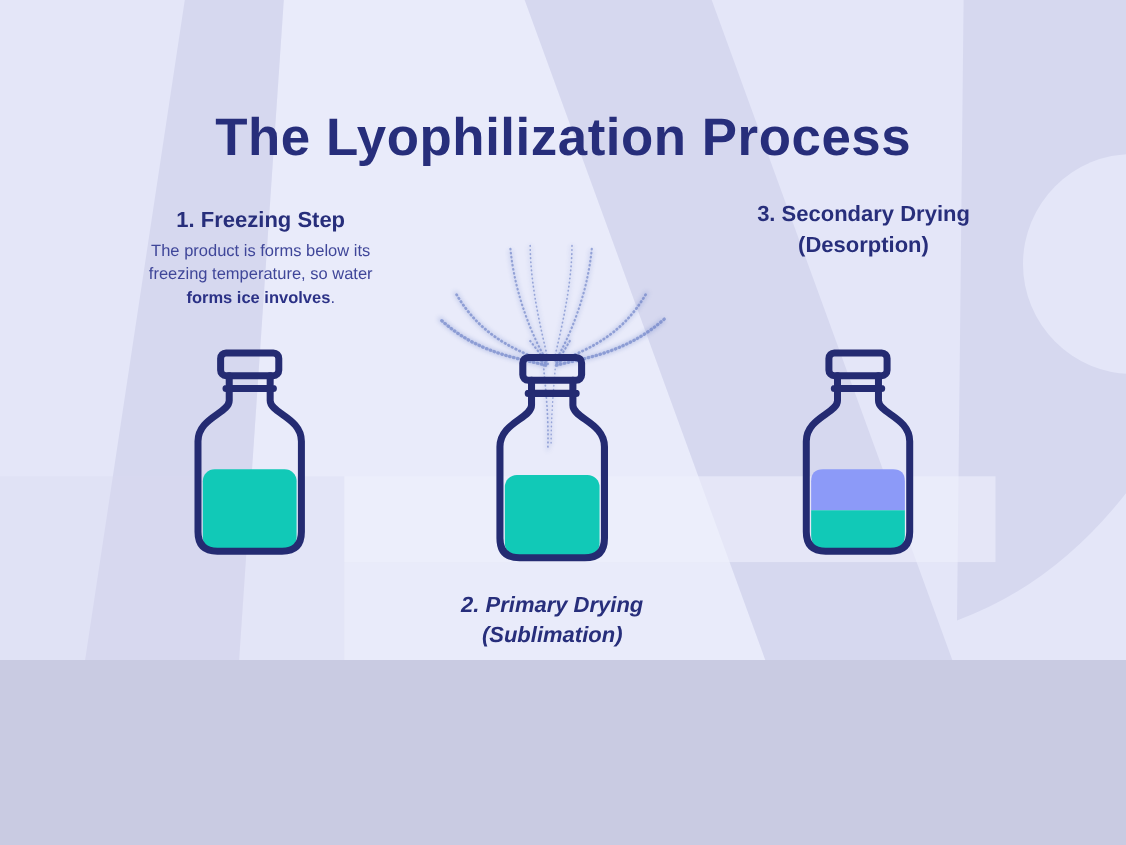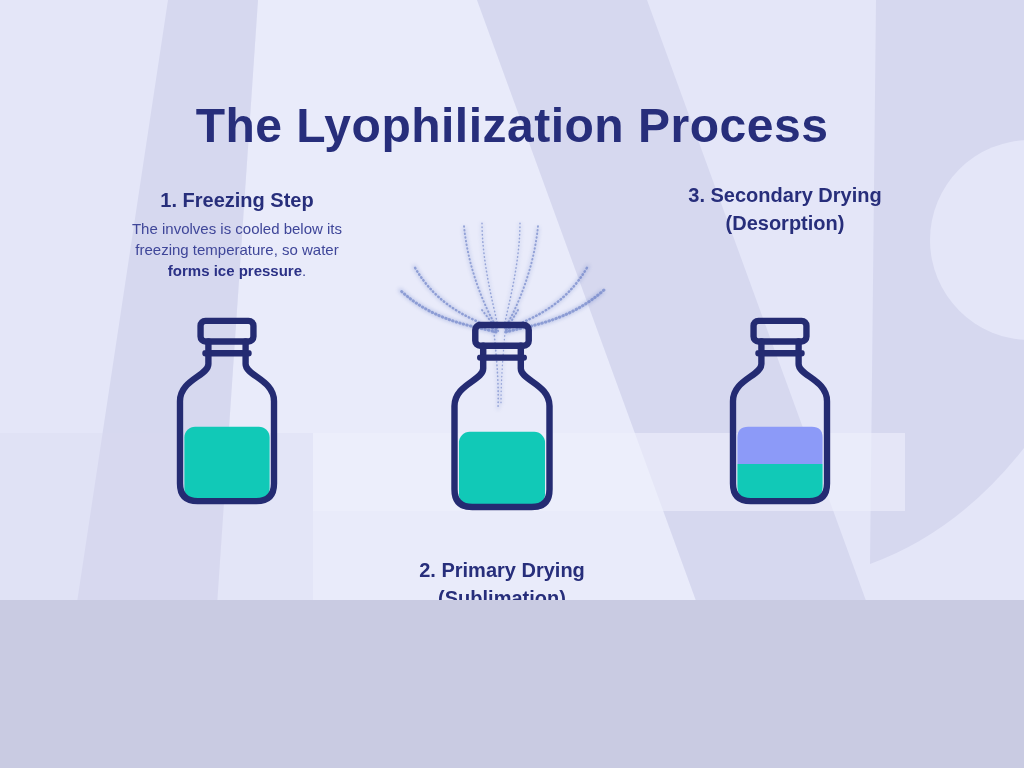--- a/index.html
+++ b/index.html
@@ -13,21 +13,21 @@
     font-size:48px;line-height:48px;font-weight:bold;color:#272e7b;letter-spacing:.5px;
   }
   .step{position:absolute;text-align:center;color:#3f4699;}
   .step h2{
     margin:0;font-size:20px;line-height:28px;font-weight:bold;color:#272e7b;
     white-space:pre-line;
   }
   .step p{margin:4px 0 0;font-size:15px;line-height:21px;white-space:pre-line;}
   .b{font-weight:bold;color:#2b3186;}
   .step1{left:115px;top:174px;width:244px;margin-top:12px;}
-  .step2{left:356px;top:556px;width:292px;}
+  .step2{left:356px;top:536px;width:292px;font-style:italic;}
   .step3{left:645px;top:161px;width:280px;margin-top:20px;}
   svg.vial{position:absolute;}
   .oln{fill:none;stroke-width:6.5;stroke-linejoin:round;stroke-linecap:round;}
   .vaporsvg{position:absolute;left:386px;top:204px;}
   .vp path{fill:none;stroke-linecap:round;}
   .logo-mark{position:absolute;left:821px;top:695px;}
   .logo-name{
     position:absolute;left:884px;top:700px;font-size:20px;line-height:18px;
     font-weight:normal;letter-spacing:2px;color:#2b3082;
   }
@@ -92,23 +92,23 @@
     <path d="M 8.5,150 H 95.5 V 173 Q 95.5,186 82.5,186 H 21.5 Q 8.5,186 8.5,173 Z" fill="#11c9b7"></path>
     <rect class="oln" x="25" y="4" width="54" height="21" rx="5" stroke="#242b72"></rect>
     <path class="oln" d="M 33,25 V 37 M 71,25 V 37 M 30,37 H 74" stroke="#242b72"></path>
     <path class="oln" d="M 33,37 V 48 C 33,60 4,64 4,86 V 170 Q 4,188 22,188 H 82 Q 100,188 100,170 V 86 C 100,64 71,60 71,48 V 37" stroke="#242b72"></path>
   </svg>
 
   <h1 class="title">The Lyophilization Process</h1>
 
   <div class="step step1">
     <h2>1. Freezing Step</h2>
-    <p><span>The involves is cooled below its
+    <p><span>The product is forms below its
 freezing temperature, so water
-</span><span class="b">forms ice pressure</span><span>.</span></p>
+</span><span class="b">forms ice involves</span><span>.</span></p>
   </div>
 
   <div class="step step2">
     <h2>2. Primary Drying
 (Sublimation)</h2>
   </div>
 
   <div class="step step3">
     <h2>3. Secondary Drying
 (Desorption)</h2>

